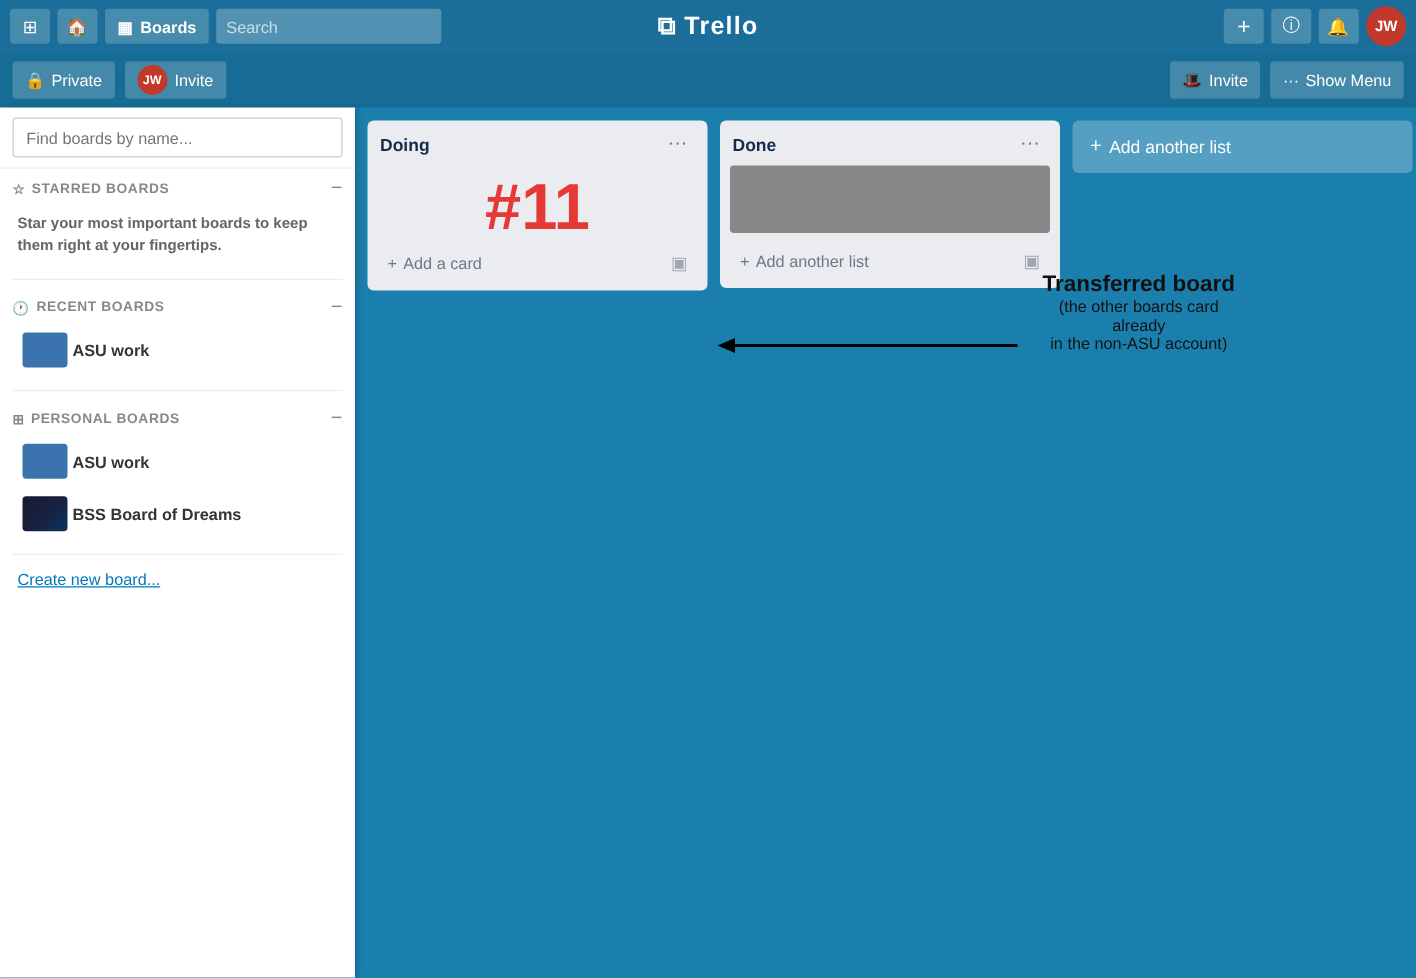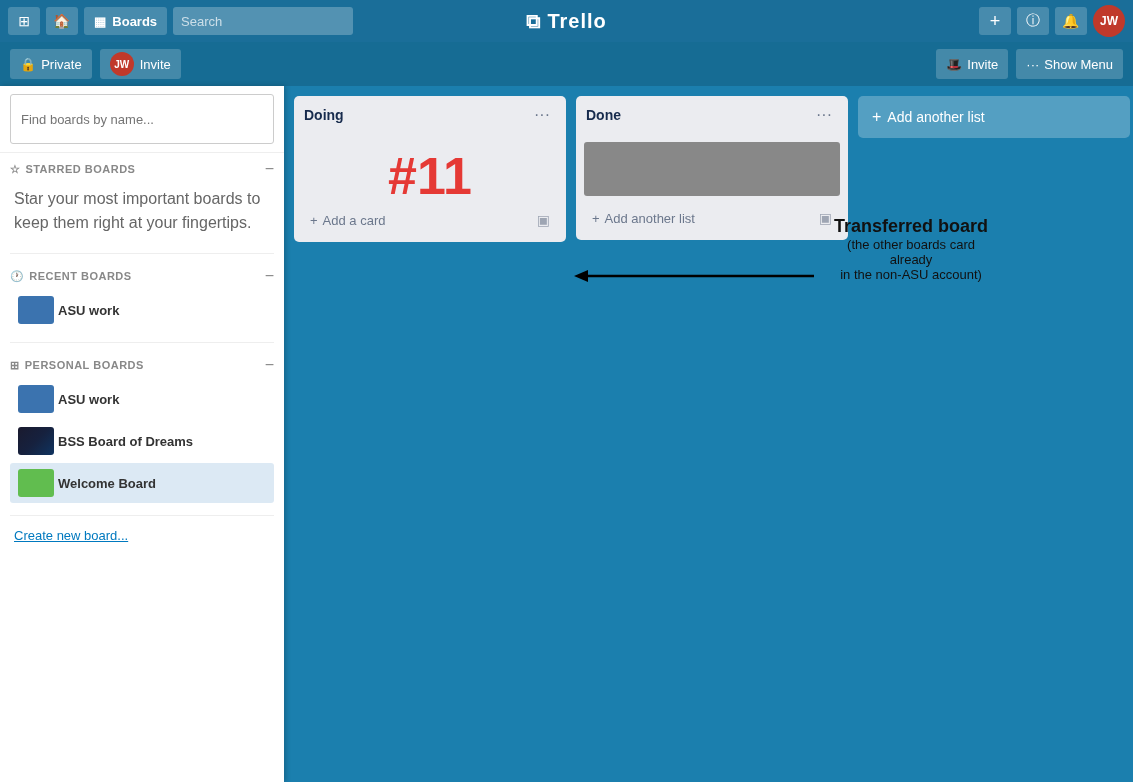--- a/index.html
+++ b/index.html
@@ -159,21 +159,21 @@
       z-index: 10;
     }
     .sidebar-search {
       padding: 8px 10px;
       border-bottom: 1px solid #eee;
     }
     .sidebar-search input {
       width: 100%;
       border: 1px solid #ccc;
       border-radius: 3px;
-      height: 50px;
+      height: 32px;
       padding: 0 10px;
       font-size: 13px;
       color: #333;
       background: white;
     }
     .sidebar-section {
       padding: 8px 10px 4px 10px;
     }
     .sidebar-section-header {
       display: flex;
@@ -193,24 +193,25 @@
     }
     .collapse-btn {
       background: none;
       border: none;
       cursor: pointer;
       color: #888;
       font-size: 16px;
       line-height: 1;
     }
     .starred-empty {
-      font-size: 16px;
+      font-size: 12px;
       color: #666;
       line-height: 1.5;
       padding: 4px 4px 8px 4px;
+      font-weight: bold;
     }
     .board-item {
       display: flex;
       align-items: center;
       gap: 4px;
       padding: 6px 8px;
       border-radius: 3px;
       cursor: pointer;
       font-size: 13px;
       font-weight: 600;
@@ -253,21 +254,21 @@
       background: #ebecf0;
       border-radius: 5px;
       width: 272px;
       min-width: 272px;
       padding: 8px;
     }
     .list-header {
       display: flex;
       align-items: center;
       justify-content: space-between;
-      margin-bottom: 16px;
+      margin-bottom: 6px;
       padding: 0 2px;
     }
     .list-title {
       font-size: 14px;
       font-weight: 700;
       color: #172b4d;
     }
     .list-menu-btn {
       background: none;
       border: none;
@@ -405,24 +406,20 @@
         <button class="collapse-btn">−</button>
       </div>
       <div class="board-item">
         <div class="board-thumb" style="background:#3b73af;"></div>
         <span>ASU work</span>
       </div>
       <div class="board-item">
         <div class="board-thumb" style="background:#2c2c2c;background:linear-gradient(135deg,#1a1a2e 0%,#16213e 50%,#0f3460 100%);"></div>
         <span>BSS Board of Dreams</span>
       </div>
-      <div class="board-item active">
-        <div class="board-thumb" style="background:#61bd4f;"></div>
-        <span>Welcome Board</span>
-      </div>
     </div>
 
     <div class="sidebar-divider"></div>
 
     <a class="sidebar-link">Create new board...</a>
   </div>
 
   <div class="board-content" style="position:relative;">
 
     <div class="list-card">

